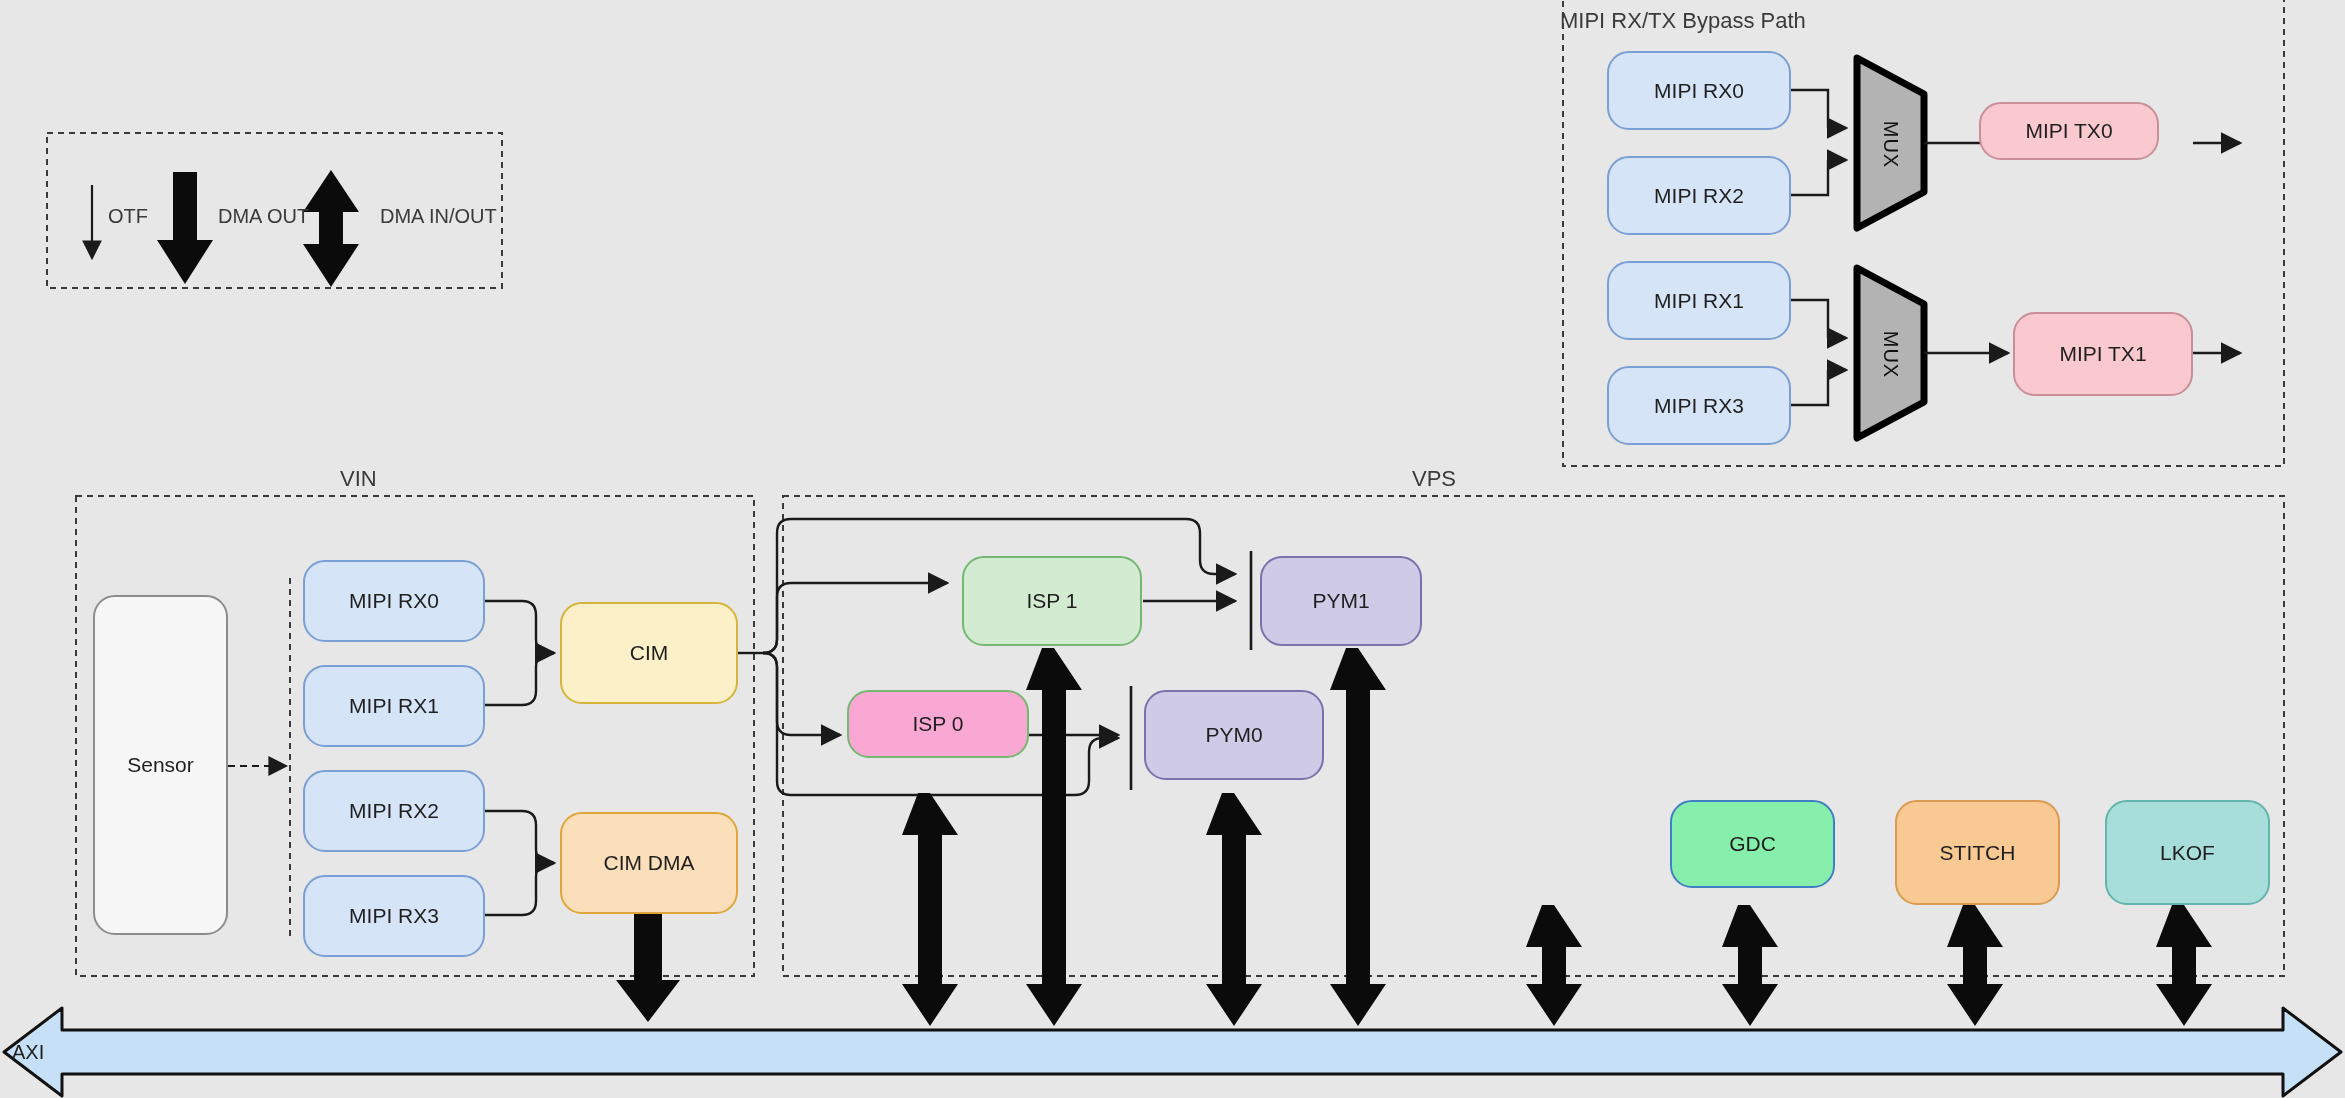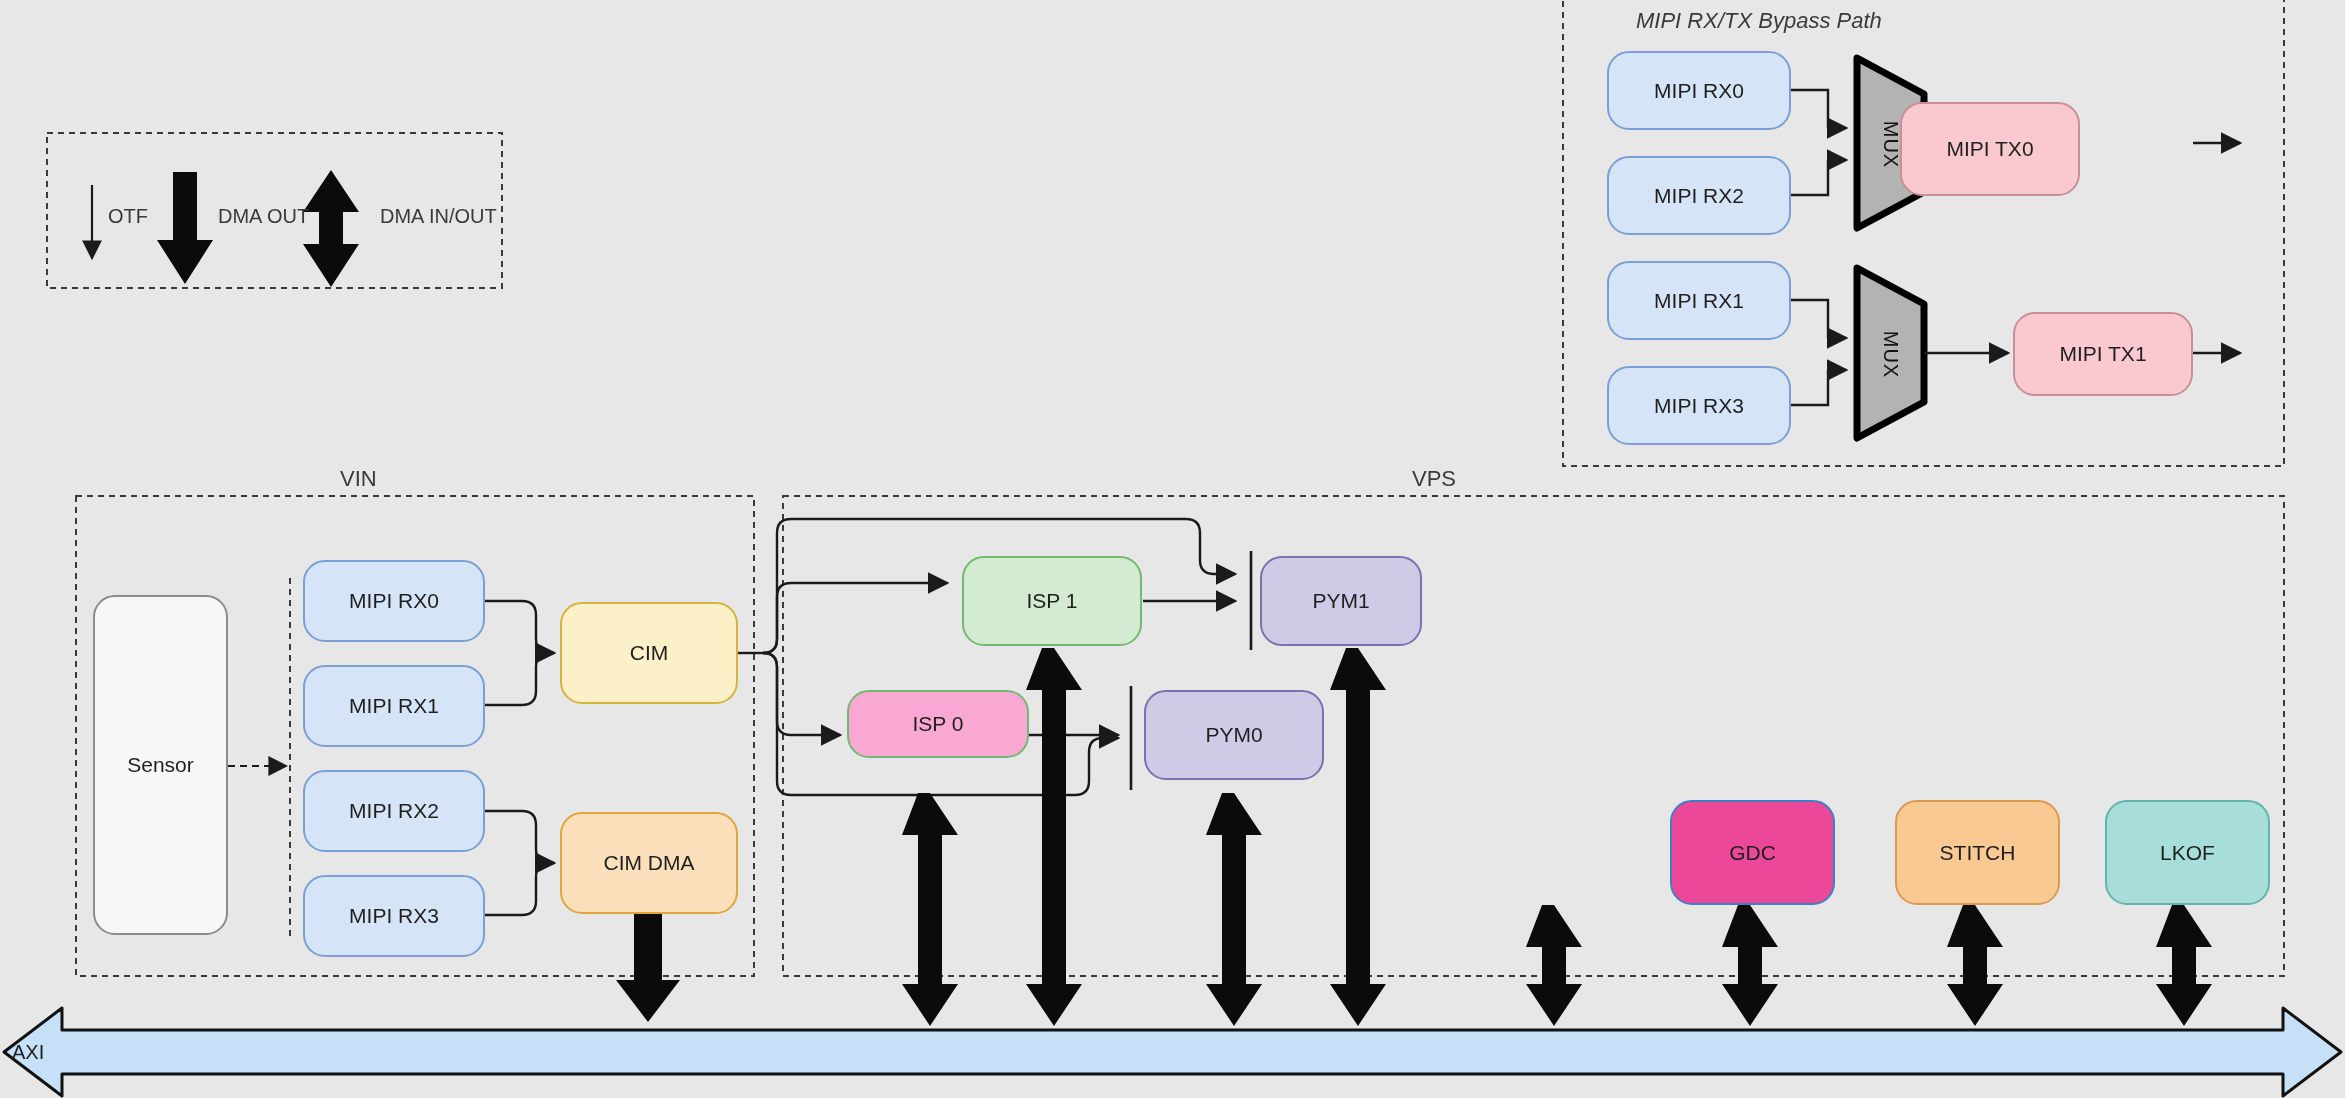--- a/index.html
+++ b/index.html
@@ -152,39 +152,39 @@
       <path d="M2172,905 L2200,905 L2184,905 L2212,947 L2196,947 L2196,984 L2212,984 L2184,1026 L2156,984 L2172,984 L2172,947 L2156,947 Z" fill="#0b0b0b"></path>
     </g>
 
     <path d="M4,1052 L62,1008 L62,1030 L2283,1030 L2283,1008 L2341,1052 L2283,1096 L2283,1074 L62,1074 L62,1096 Z" fill="#c6e0f7" stroke="#111111" stroke-width="3" stroke-linejoin="round"></path>
   </svg>
 
   <div class="legendtxt" style="left:108px;top:205px;">OTF</div>
   <div class="legendtxt" style="left:218px;top:205px;">DMA OUT</div>
   <div class="legendtxt" style="left:380px;top:205px;">DMA IN/OUT</div>
 
-  <div class="grouplbl" style="left:1636px;top:8px;font-style:italic;">MIPI RX/TX Bypass Path</div>
+  <div class="grouplbl" style="left:1560px;top:8px;">MIPI RX/TX Bypass Path</div>
 
   <div class="blk" style="left:1607px;top:51px;width:184px;height:79px;background:#d6e4f7;border:2px solid #7a9fd4;">
     <span>MIPI RX0</span>
   </div>
   <div class="blk" style="left:1607px;top:156px;width:184px;height:79px;background:#d6e4f7;border:2px solid #7a9fd4;">
     <span>MIPI RX2</span>
   </div>
   <div class="blk" style="left:1607px;top:261px;width:184px;height:79px;background:#d6e4f7;border:2px solid #7a9fd4;">
     <span>MIPI RX1</span>
   </div>
   <div class="blk" style="left:1607px;top:366px;width:184px;height:79px;background:#d6e4f7;border:2px solid #7a9fd4;">
     <span>MIPI RX3</span>
   </div>
 
   <div class="muxlbl" style="left:1860px;top:133px;width:60px;text-align:center;">MUX</div>
   <div class="muxlbl" style="left:1860px;top:343px;width:60px;text-align:center;">MUX</div>
 
-  <div class="blk" style="left:1900px;top:102px;width:180px;height:94px;background:#f9c9cf;border:2px solid #c98f99;">
+  <div class="blk" style="left:1979px;top:102px;width:180px;height:58px;background:#f9c9cf;border:2px solid #c98f99;">
     <span>MIPI TX0</span>
   </div>
   <div class="blk" style="left:2013px;top:312px;width:180px;height:84px;background:#f9c9cf;border:2px solid #c98f99;text-align:center;">
     <span>MIPI TX1</span>
   </div>
 
   <div class="grouplbl" style="left:340px;top:466px;">VIN</div>
 
   <div class="blk" style="left:93px;top:595px;width:135px;height:340px;background:#f7f7f7;border:2px solid #8c8c8c;border-radius:22px;">
     <span>Sensor</span>
@@ -218,21 +218,21 @@
   <div class="blk" style="left:1260px;top:556px;width:162px;height:90px;background:#cfcbe6;border:2px solid #7a72ad;">
     <span>PYM1</span>
   </div>
   <div class="blk" style="left:847px;top:690px;width:182px;height:68px;background:#f9a8d4;border:2px solid #75b872;">
     <span>ISP 0</span>
   </div>
   <div class="blk" style="left:1144px;top:690px;width:180px;height:90px;background:#cfcbe6;border:2px solid #7a72ad;">
     <span>PYM0</span>
   </div>
 
-  <div class="blk" style="left:1670px;top:800px;width:165px;height:105px;background:#ec4899;border:2px solid #3f7fc4;">
+  <div class="blk" style="left:1670px;top:800px;width:165px;height:88px;background:#86efac;border:2px solid #3f7fc4;">
     <span>GDC</span>
   </div>
   <div class="blk" style="left:1895px;top:800px;width:165px;height:105px;background:#f9c993;border:2px solid #d99a52;">
     <span>STITCH</span>
   </div>
   <div class="blk" style="left:2105px;top:800px;width:165px;height:105px;background:#a7ded9;border:2px solid #62b4ad;">
     <span>LKOF</span>
   </div>
 
   <div class="axilbl" style="left:12px;top:1041px;width:2158px;text-align:left;">AXI</div>

